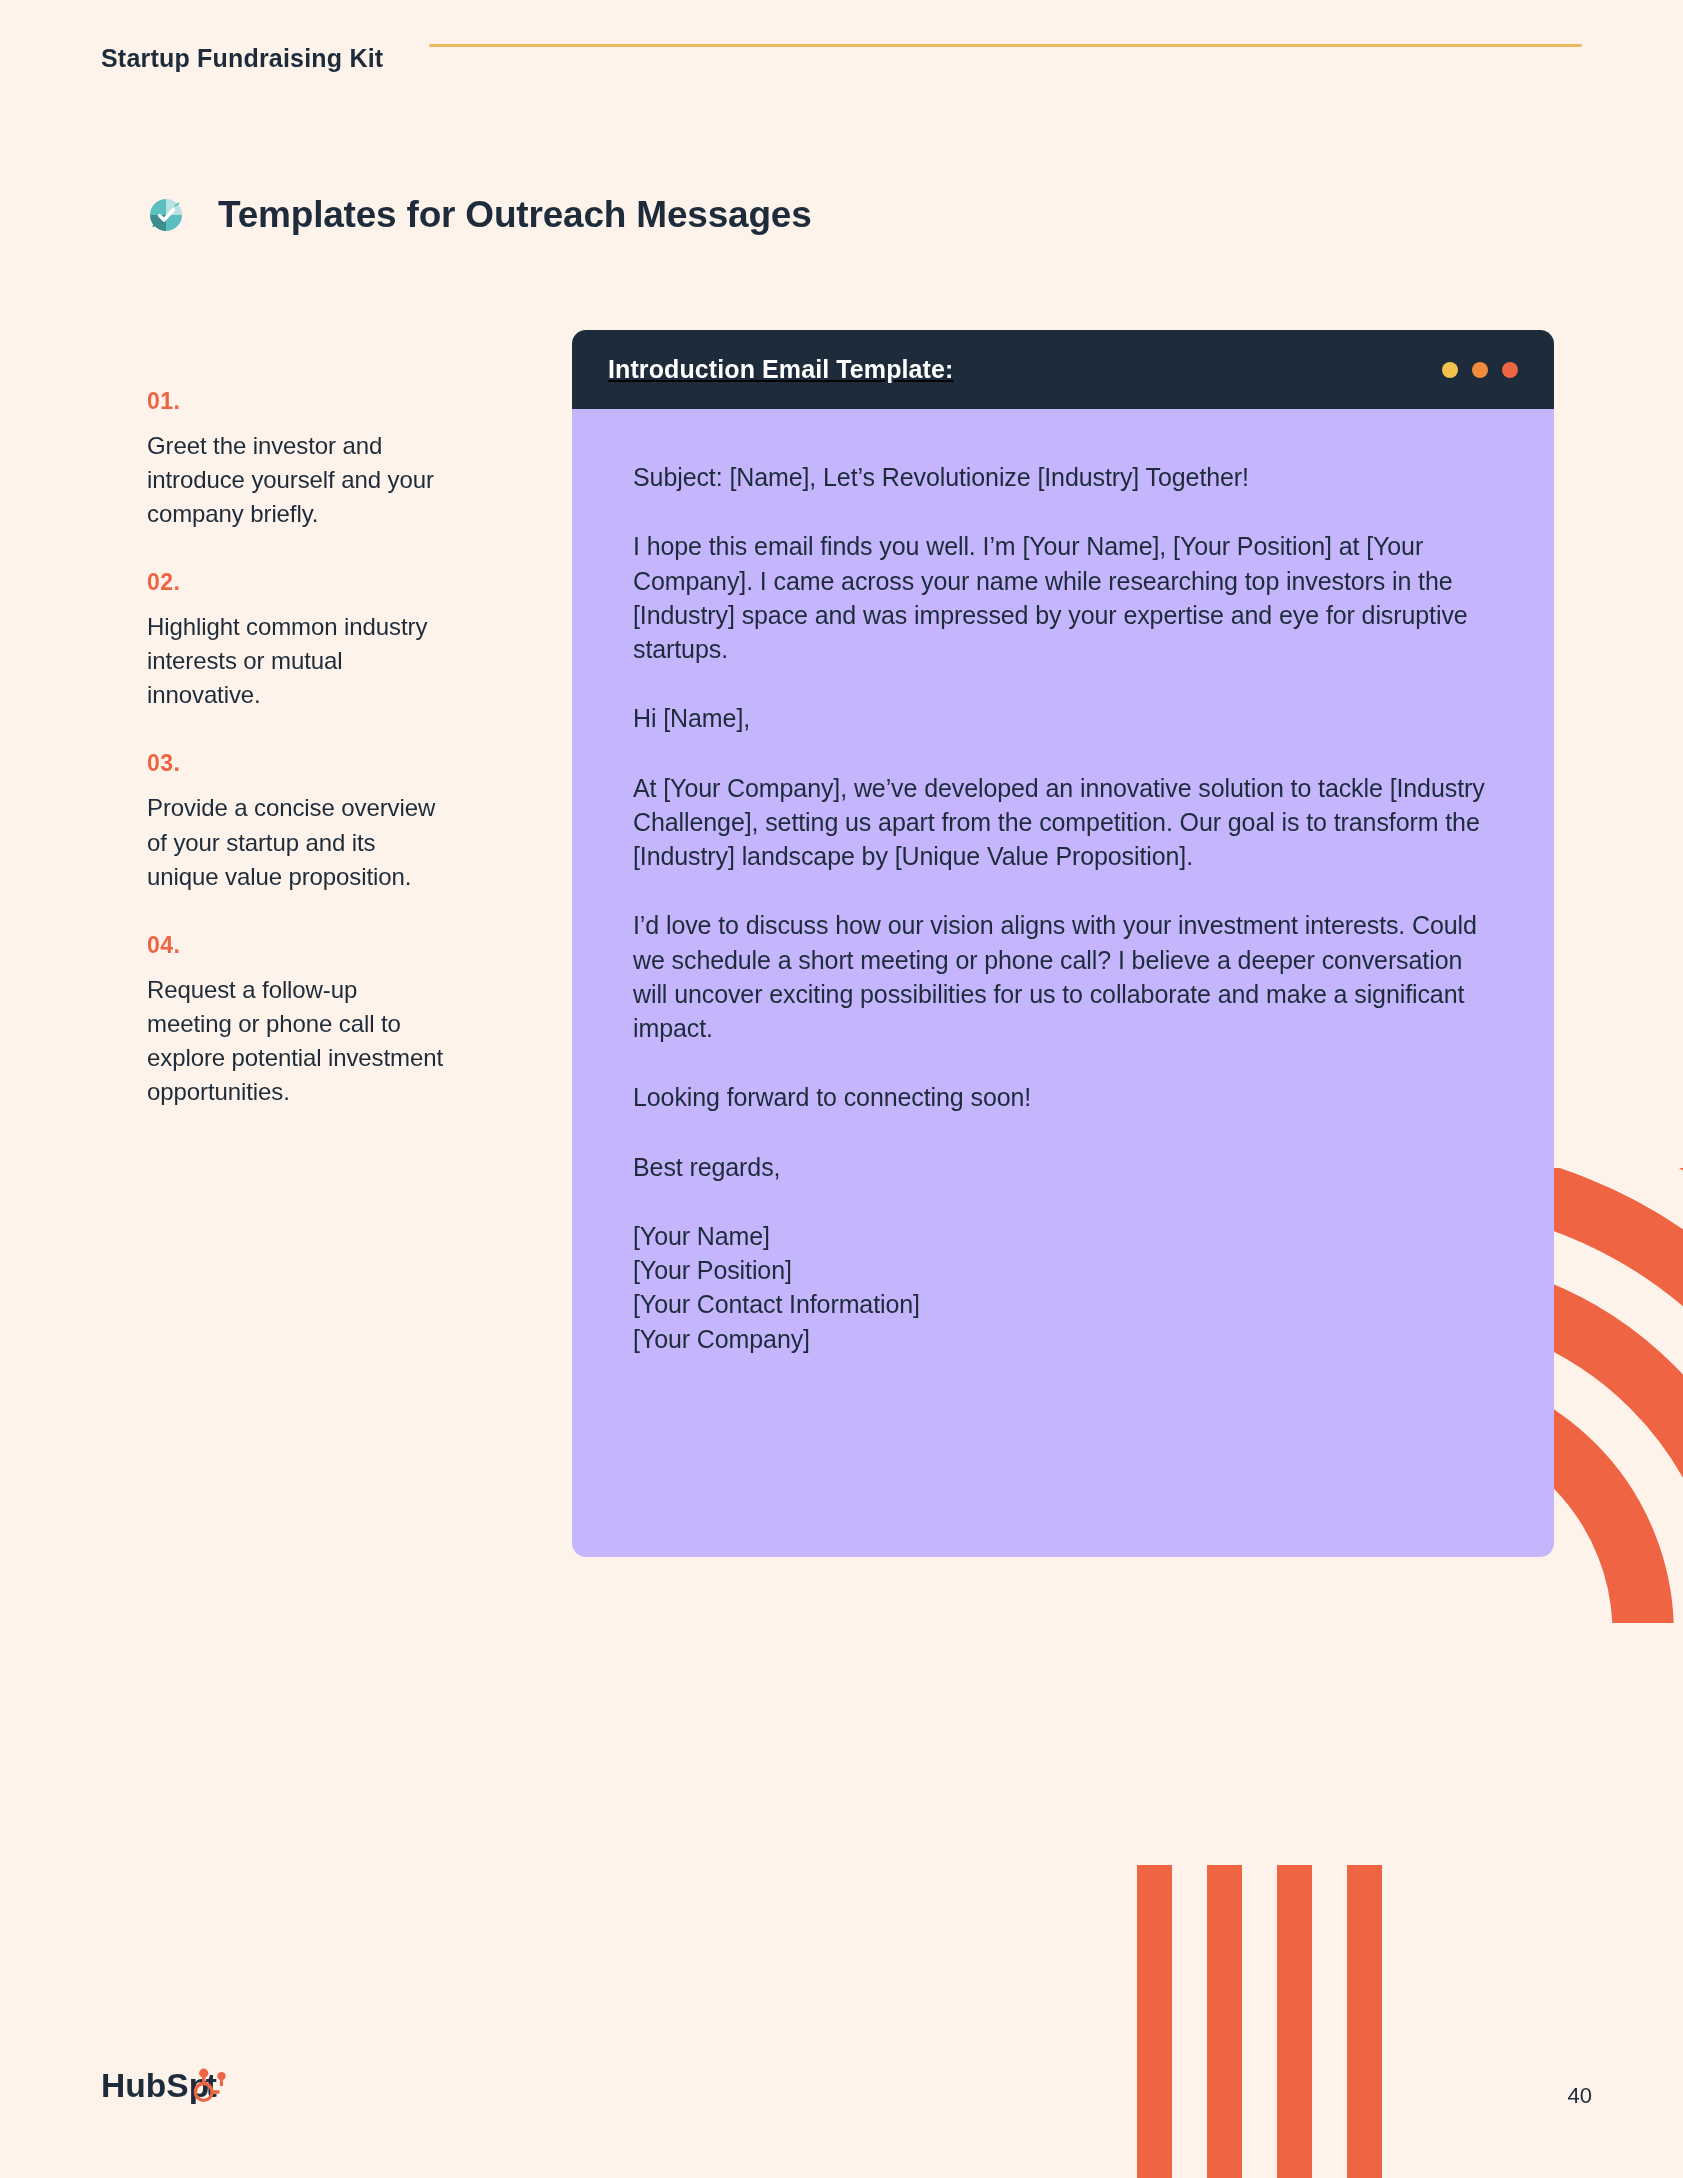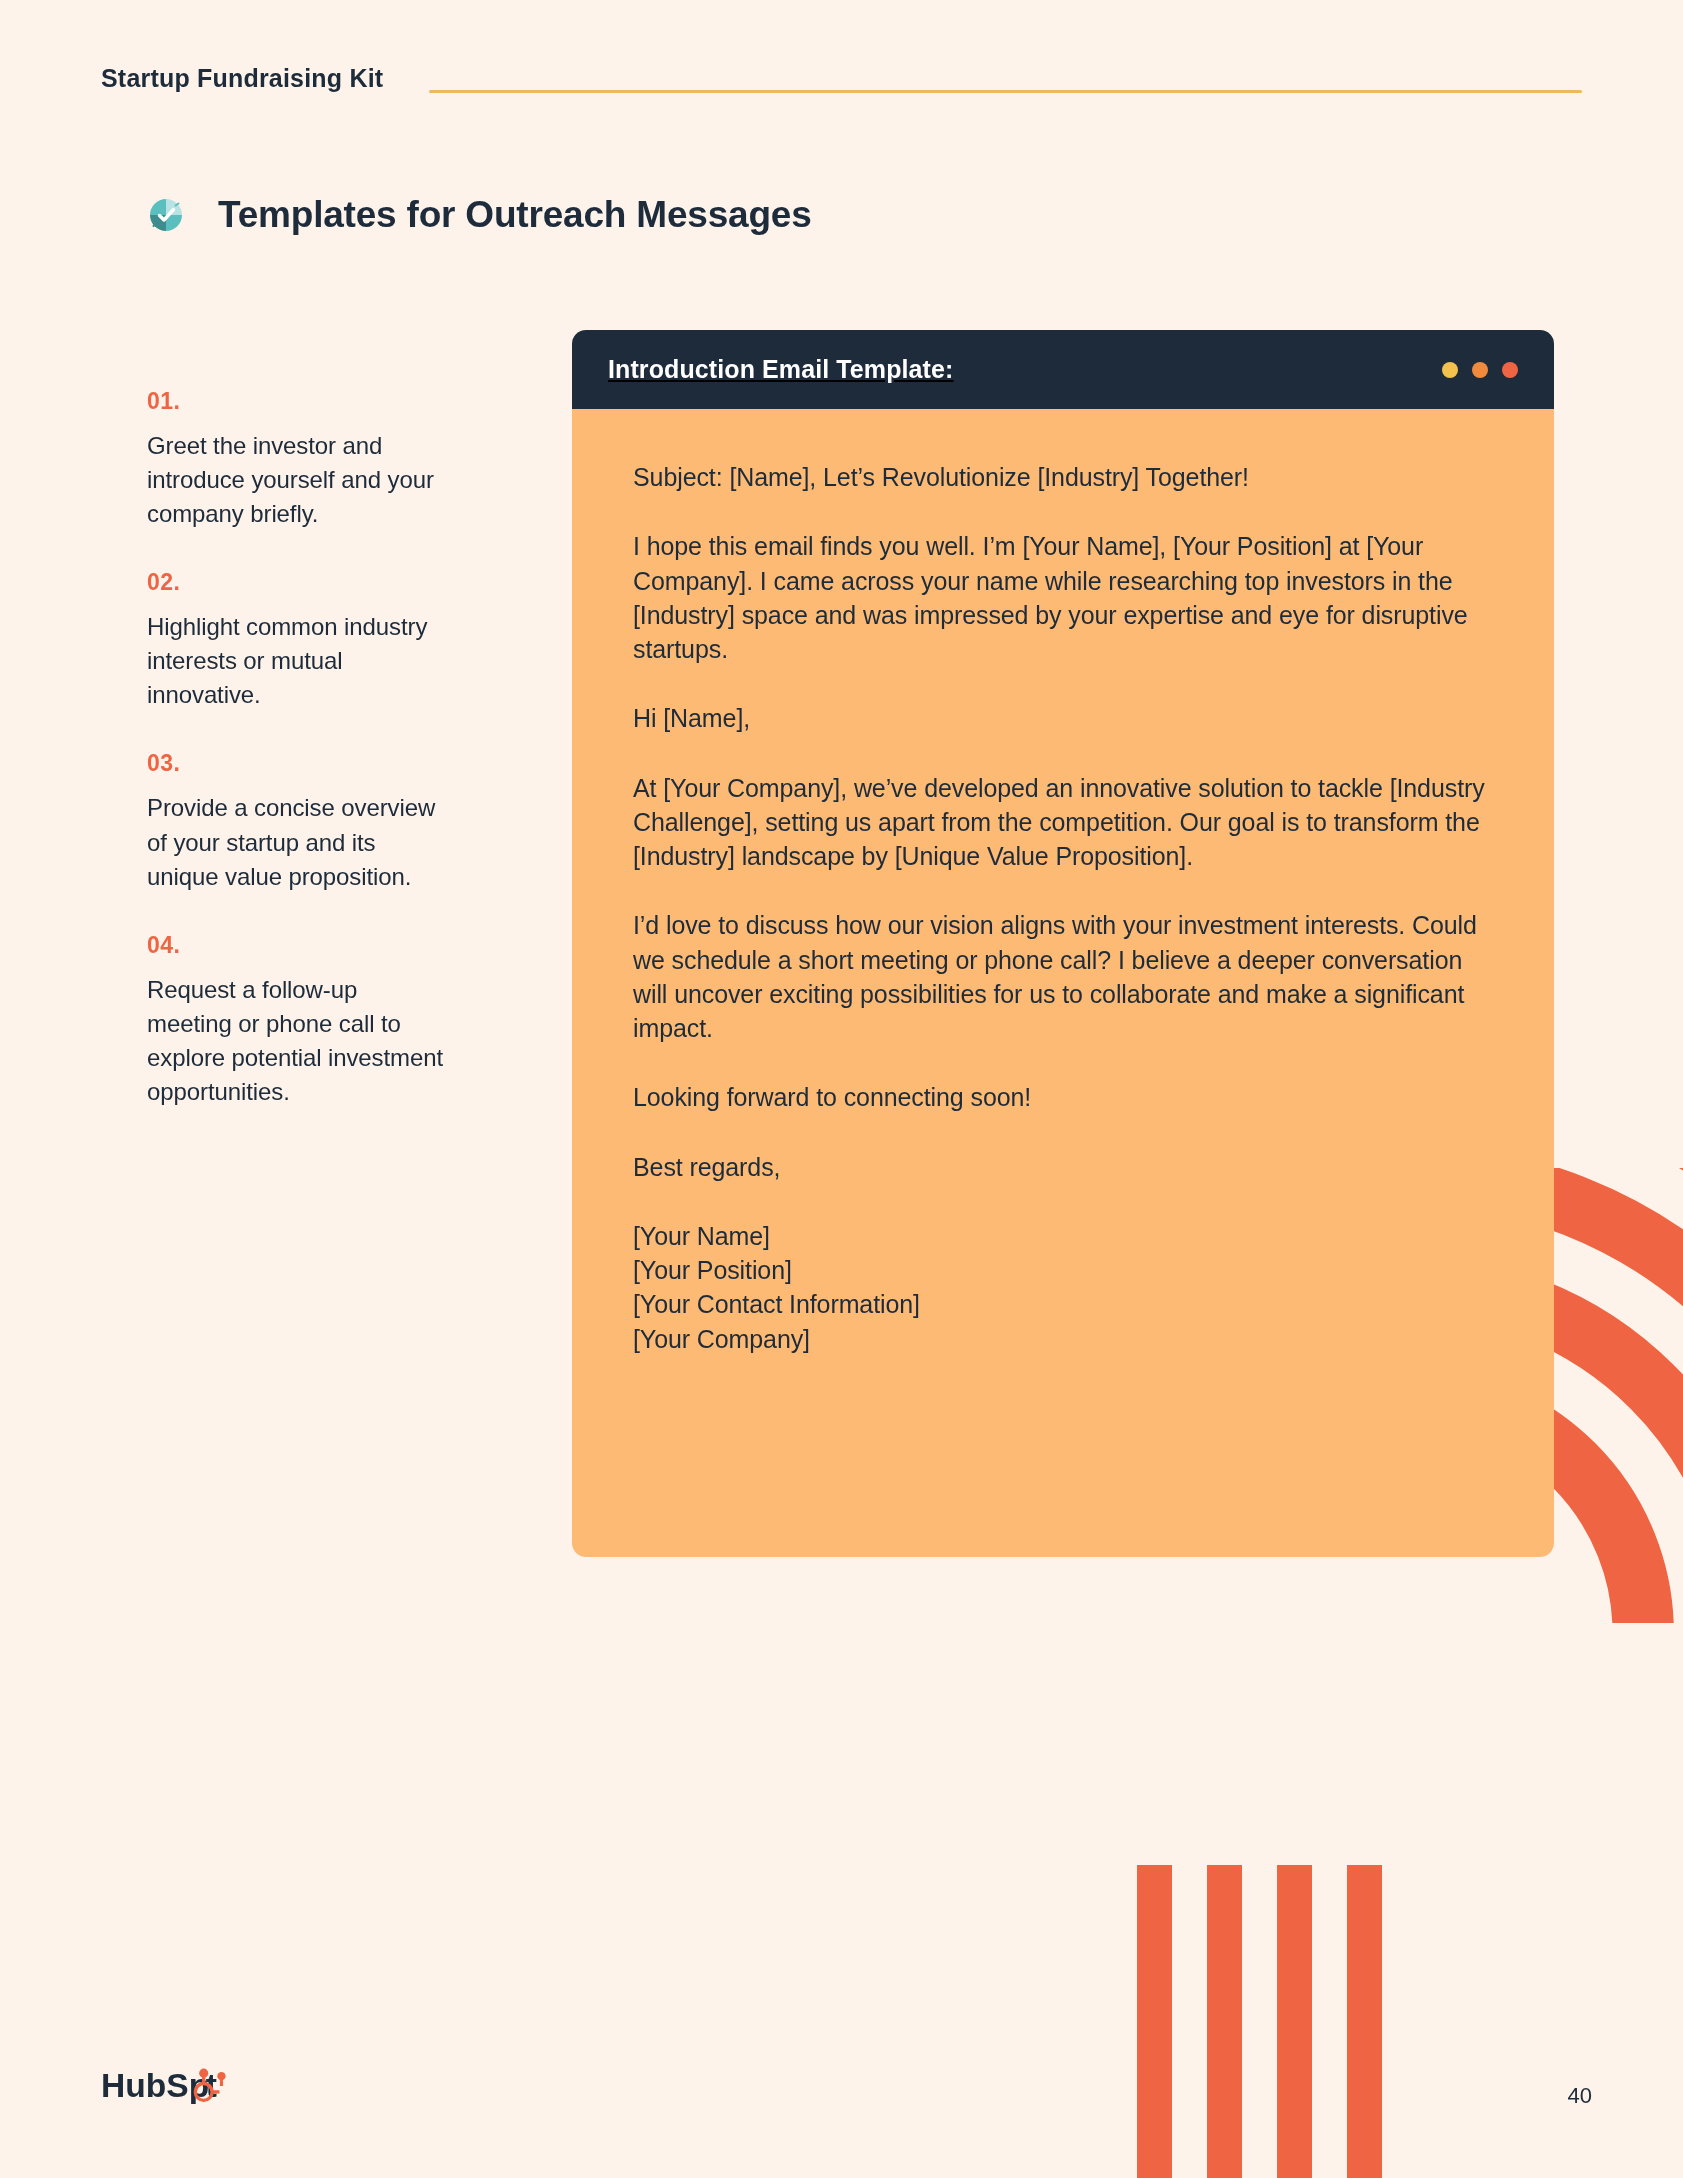--- a/index.html
+++ b/index.html
@@ -40,25 +40,25 @@
     z-index: 1;
   }
   .bar {
     width: 35px;
     background: #EF6442;
   }
 
   
   .page-header {
     position: absolute;
-    top: 64px;
+    top: 44px;
     left: 101px;
     right: 101px;
     display: flex;
-    align-items: flex-end;
+    align-items: flex-start;
     gap: 46px;
     z-index: 5;
   }
   .page-header .kit-title {
     font-size: 25px;
     font-weight: bold;
     color: #1D2B3A;
     white-space: nowrap;
     letter-spacing: 0.2px;
   }
@@ -148,21 +148,21 @@
     gap: 14px;
     align-items: center;
   }
   .dot {
     width: 16px;
     height: 16px;
     border-radius: 50%;
   }
   .card-body {
     padding: 51px 61px 61px 61px;
-    background: #fdba74;
+    background: #c4b5fd;
     min-height: 1148px;
   }
   .email-para {
     font-size: 25px;
     color: #1D2B3A;
     line-height: 1.37;
     margin-bottom: 35px;
     letter-spacing: -0.1px;
   }
   .email-para:last-child { margin-bottom: 0; }

